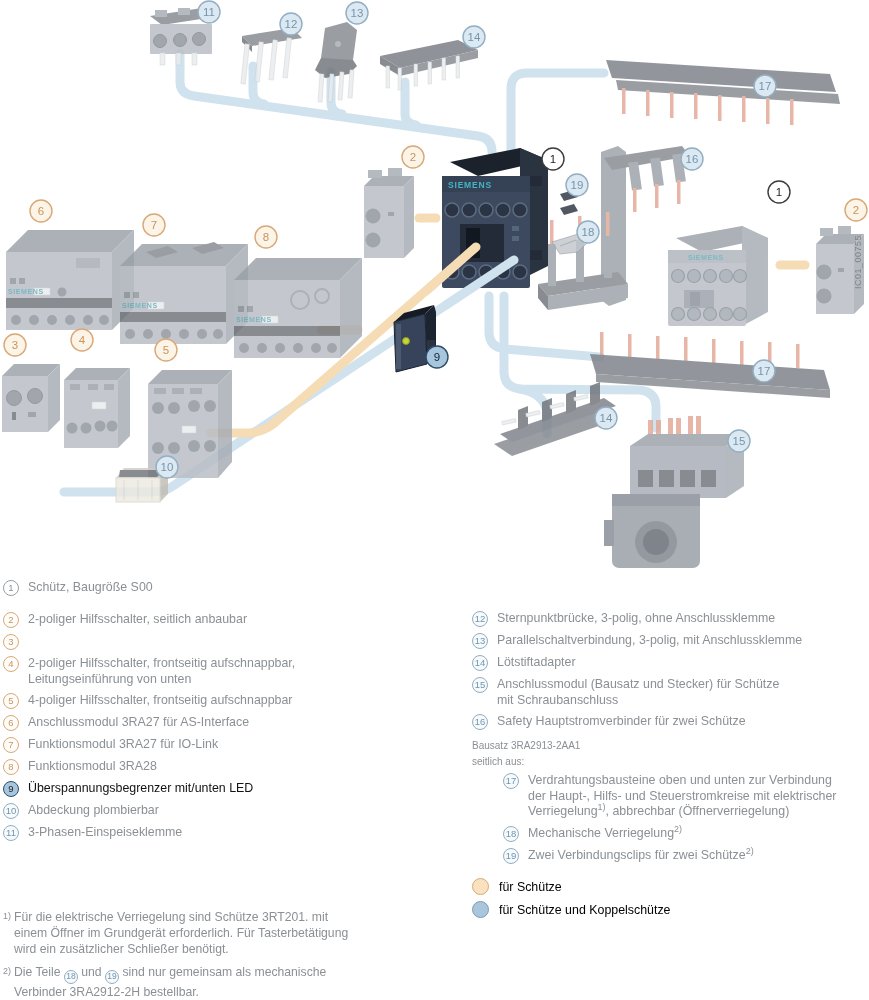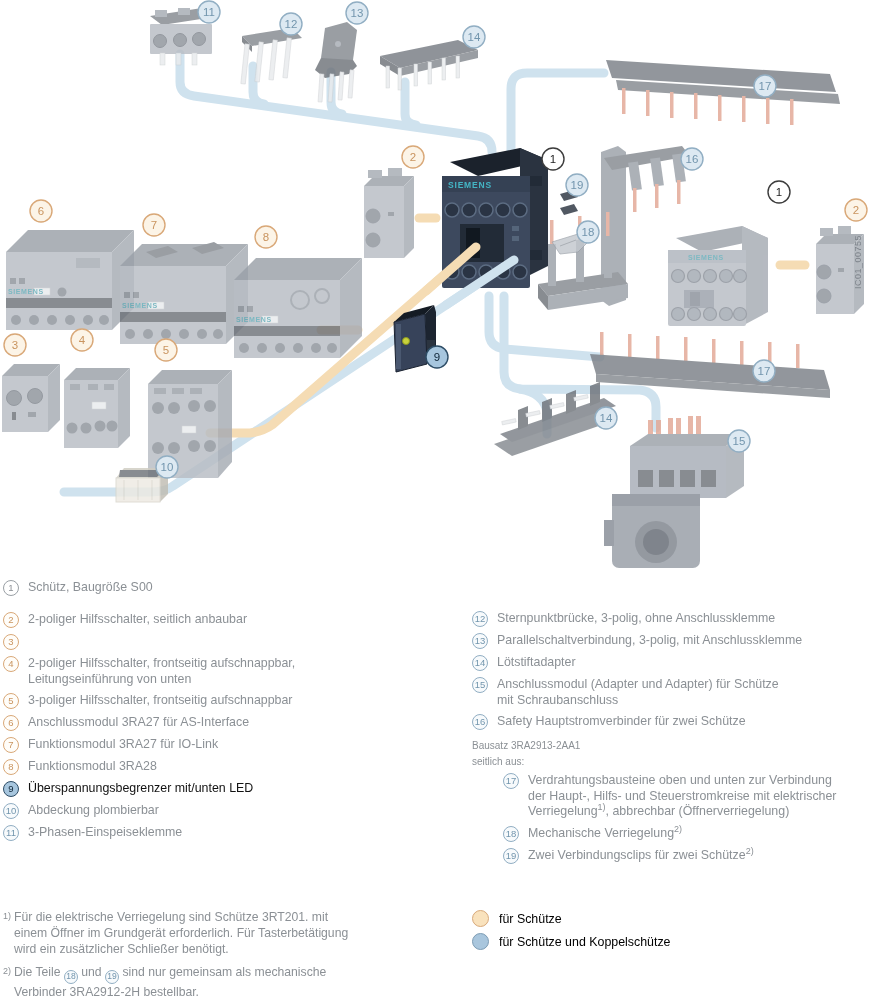--- a/index.html
+++ b/index.html
@@ -496,21 +496,21 @@
     <div class="lrow">
       <div class="lc" style="border-color: rgb(217, 168, 120); color: rgb(201, 148, 95); background: rgb(255, 253, 249);">4</div>
       <div class="ltext">
         <div>2-poliger Hilfsschalter, frontseitig aufschnappbar,</div>
         <div>Leitungseinführung von unten</div>
       </div>
     </div>
     <div class="lrow">
       <div class="lc" style="border-color: rgb(217, 168, 120); color: rgb(201, 148, 95); background: rgb(255, 253, 249);">5</div>
       <div class="ltext">
-        <div>3-poliger Hilfsschalter, frontseitig aufschnappbar</div>
+        <div>4-poliger Hilfsschalter, frontseitig aufschnappbar</div>
       </div>
     </div>
     <div class="lrow">
       <div class="lc" style="border-color: rgb(217, 168, 120); color: rgb(201, 148, 95); background: rgb(255, 253, 249);">6</div>
       <div class="ltext">
         <div>Anschlussmodul 3RA27 für AS-Interface</div>
       </div>
     </div>
     <div class="lrow">
       <div class="lc" style="border-color: rgb(217, 168, 120); color: rgb(201, 148, 95); background: rgb(255, 253, 249);">7</div>
@@ -559,21 +559,21 @@
     </div>
     <div class="lrow">
       <div class="lc" style="border-color: rgb(145, 174, 195); color: rgb(114, 149, 173); background: rgb(247, 250, 252);">14</div>
       <div class="ltext">
         <div>Lötstiftadapter</div>
       </div>
     </div>
     <div class="lrow">
       <div class="lc" style="border-color: rgb(145, 174, 195); color: rgb(114, 149, 173); background: rgb(247, 250, 252);">15</div>
       <div class="ltext">
-        <div>Anschlussmodul (Adapter und Adapter) für Schütze</div>
+        <div>Anschlussmodul (Bausatz und Stecker) für Schütze</div>
         <div>mit Schraubanschluss</div>
       </div>
     </div>
     <div class="lrow">
       <div class="lc" style="border-color: rgb(145, 174, 195); color: rgb(114, 149, 173); background: rgb(247, 250, 252);">16</div>
       <div class="ltext">
         <div>Safety Hauptstromverbinder für zwei Schütze</div>
       </div>
     </div>
     <div class="tblock">
@@ -595,21 +595,21 @@
       </div>
     </div>
     <div class="lrow ind">
       <div class="lc" style="border-color: rgb(145, 174, 195); color: rgb(114, 149, 173); background: rgb(247, 250, 252);">19</div>
       <div class="ltext">
         <div>Zwei Verbindungsclips für zwei Schütze<sup>2)</sup></div>
       </div>
     </div>
   </div>
 
-<div id="color-key" class="abs" style="left:472px;top:910px">
+<div id="color-key" class="abs" style="left:472px;top:878px">
     <div class="keyrow">
       <div class="keydot" style="background: rgb(249, 226, 189); border-color: rgb(216, 169, 122);"></div>
       <div class="keylabel">für Schütze</div>
     </div>
     <div class="keyrow">
       <div class="keydot" style="background: rgb(169, 198, 221); border-color: rgb(125, 156, 180);"></div>
       <div class="keylabel">für Schütze und Koppelschütze</div>
     </div>
   </div>
 

